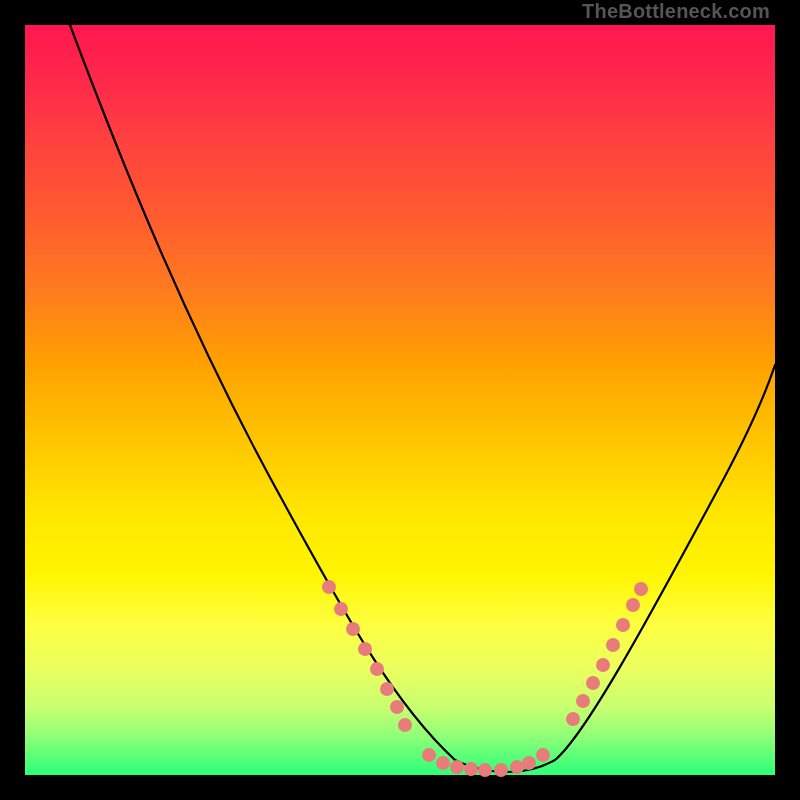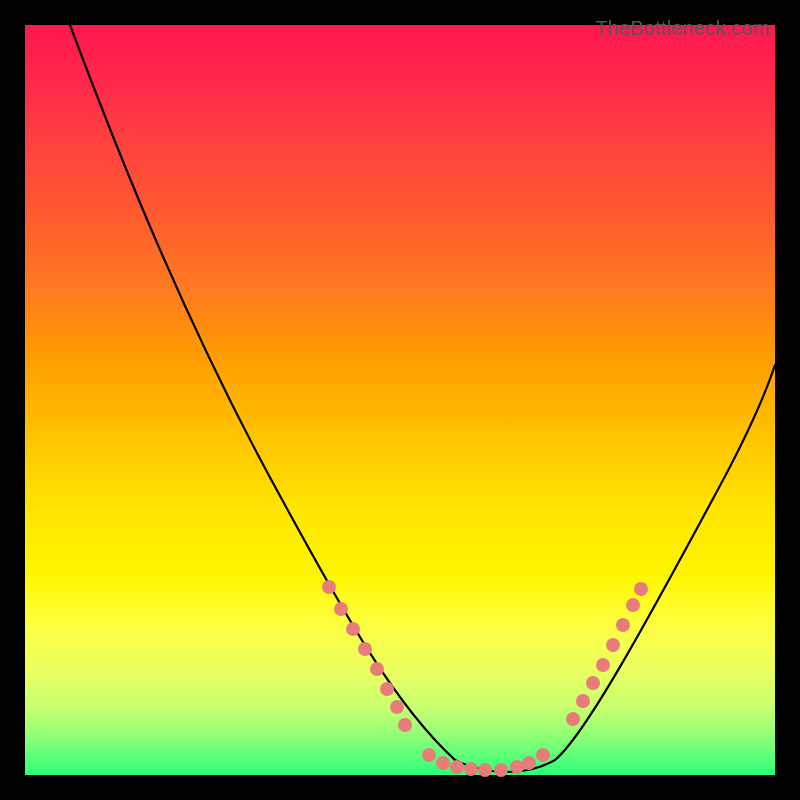--- a/index.html
+++ b/index.html
@@ -38,25 +38,25 @@
       #fff500 73%,
       #fdff40 80%,
       #eaff60 86%,
       #c8ff70 91%,
       #8cff78 95%,
       #2cff78 100%
     );
   }
   .watermark {
     position: absolute;
-    top: 17px;
+    top: 0;
     right: 30px;
     color: #555;
     font-size: 20px;
-    font-weight: 400;
+    font-weight: 700;
     letter-spacing: 0.2px;
     user-select: none;
   }
   svg.curve {
     position: absolute;
     left: 0;
     top: 0;
     width: 750px;
     height: 750px;
     overflow: visible;

